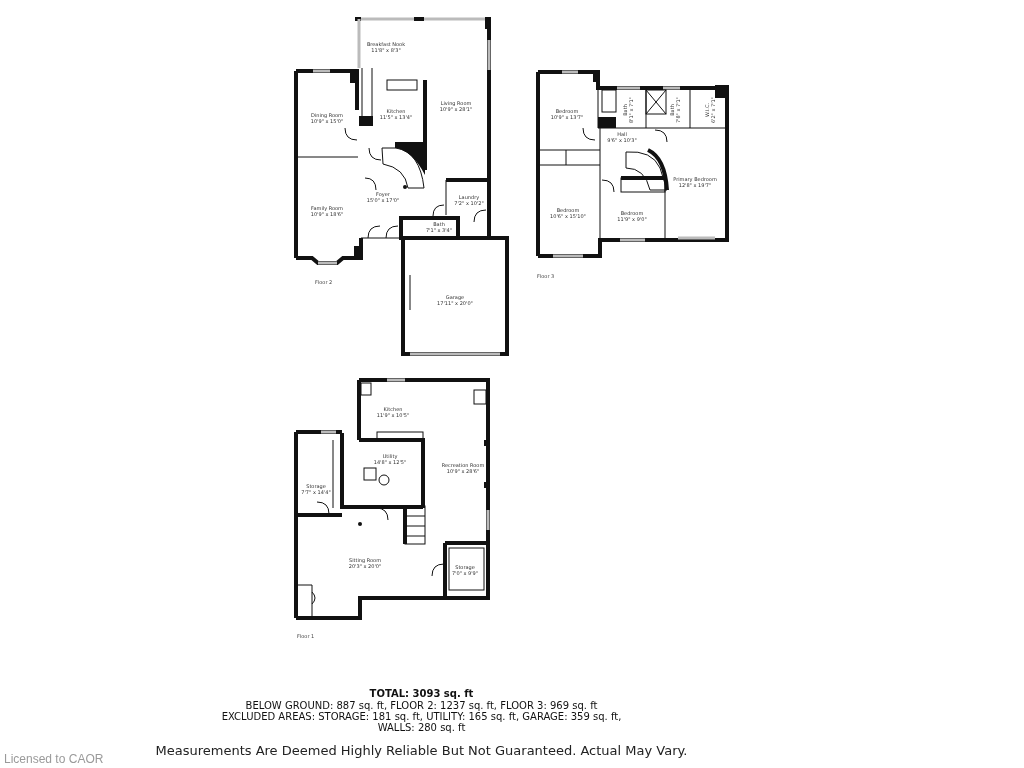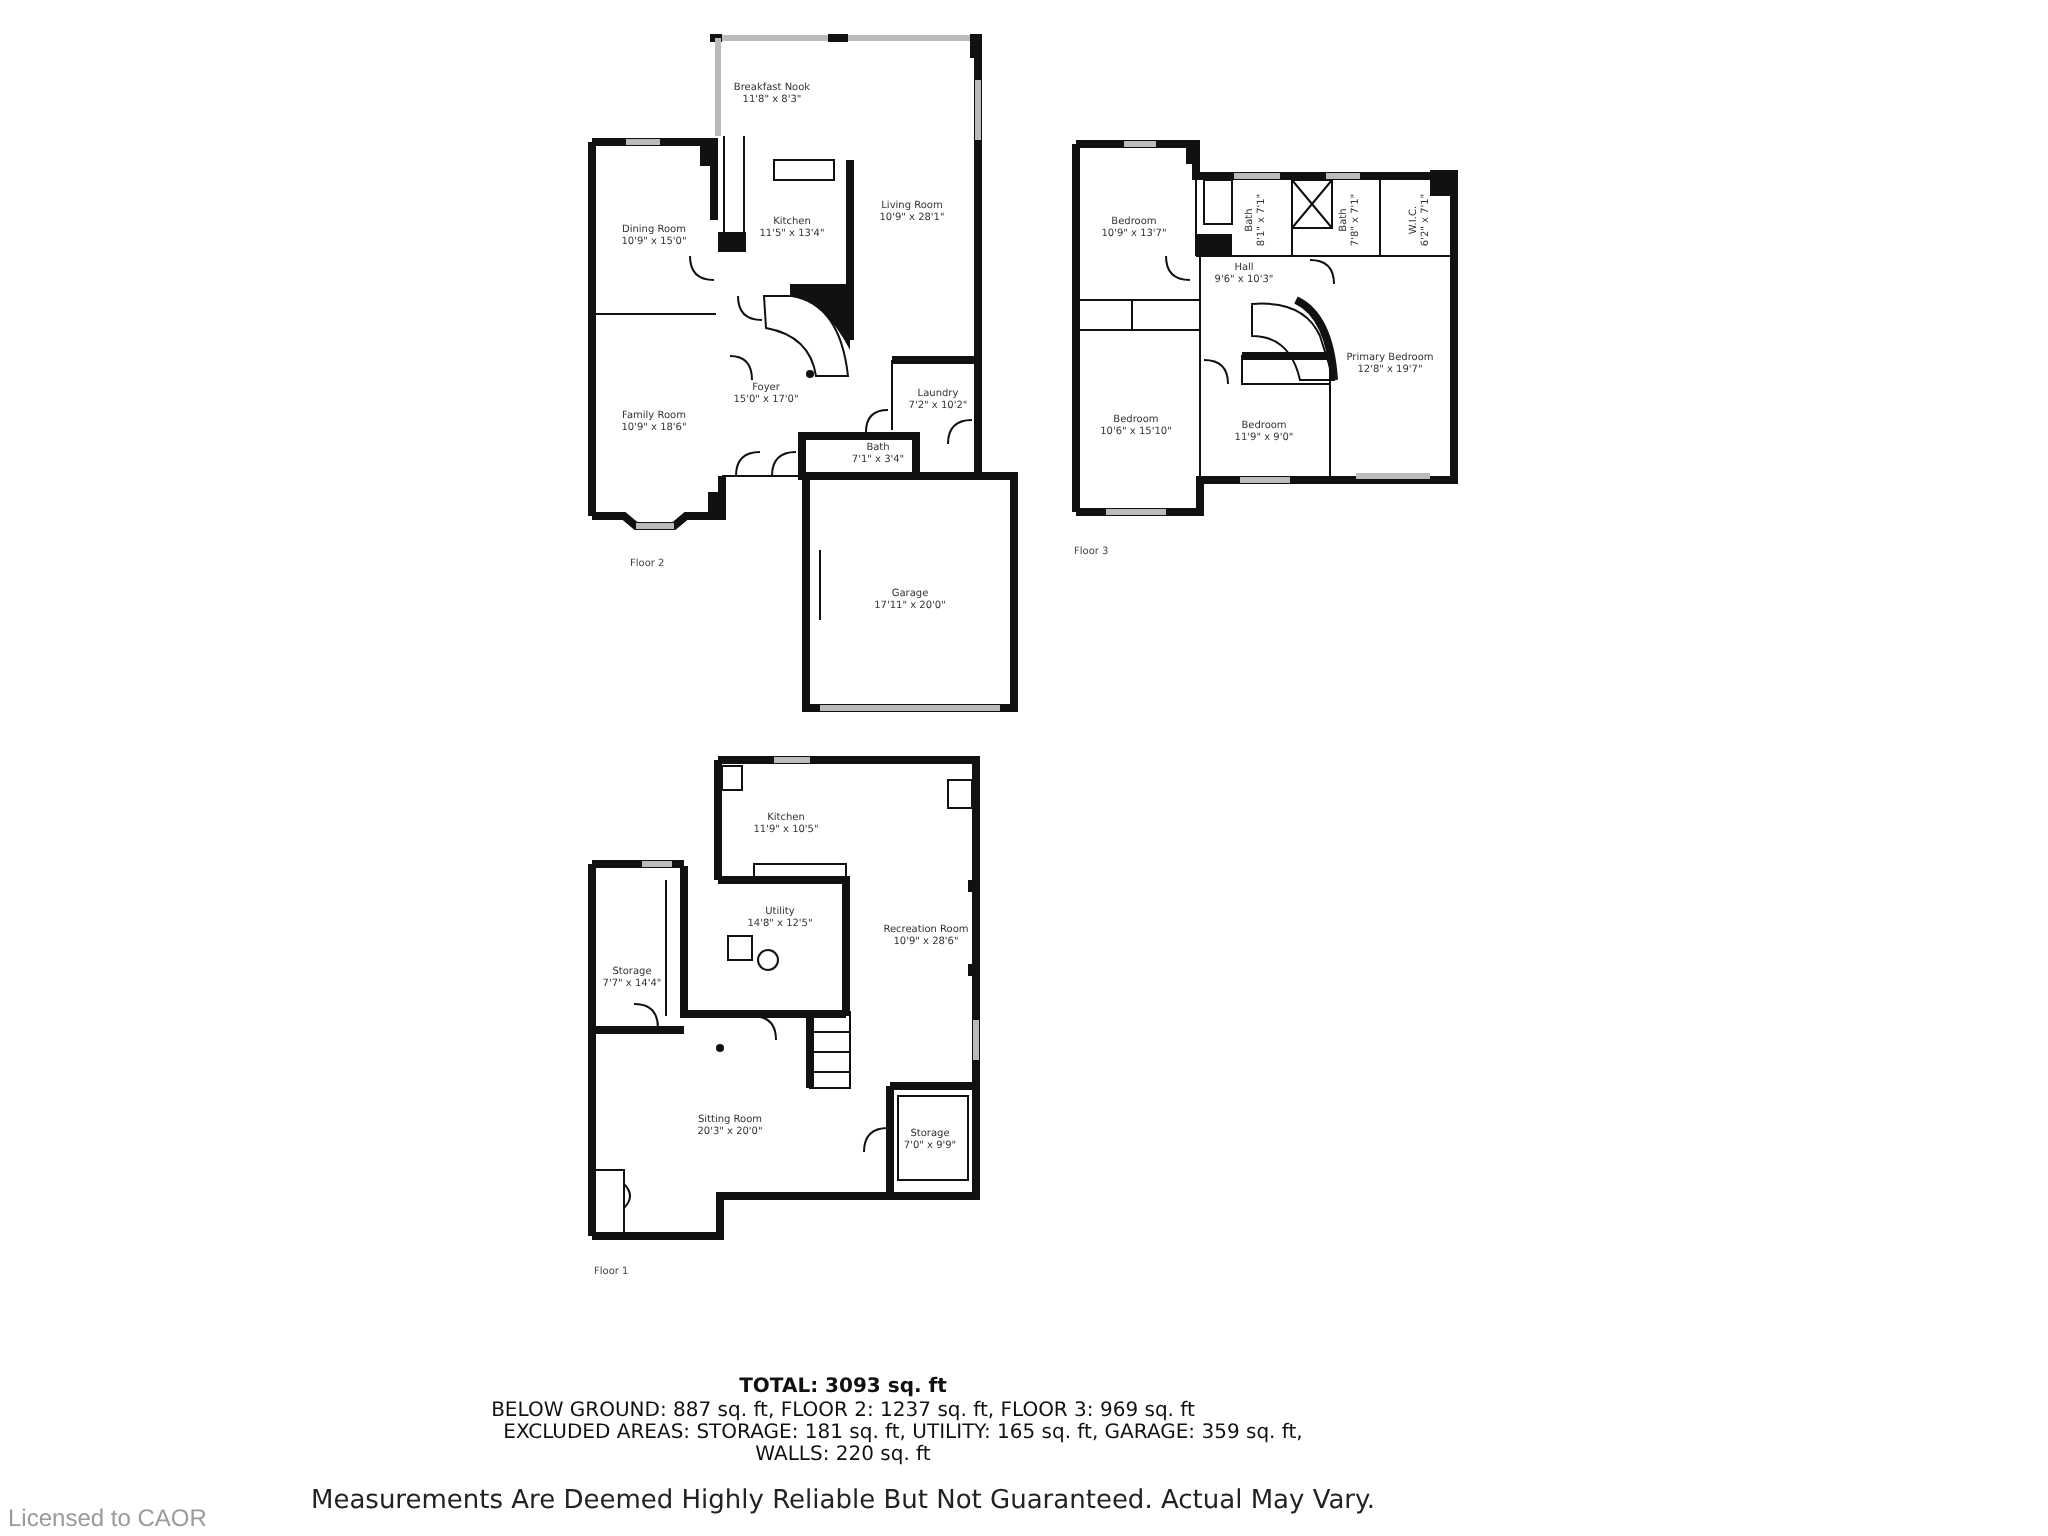--- a/index.html
+++ b/index.html
@@ -7,21 +7,21 @@
   svg.plan { position:absolute; left:0; top:0; }
   .wall { fill:none; stroke:#111; stroke-width:4; }
   .thin { fill:none; stroke:#111; stroke-width:1; }
   .win { stroke:#bbb; stroke-width:3; fill:none; }
   .fill { fill:#111; }
   .room-label { position:absolute; font-size:5px; line-height:6px; text-align:center; color:#333; white-space:nowrap; transform:translateX(-50%); }
   .floor-label { position:absolute; font-size:5px; color:#444; }
   .summary { position:absolute; left:0; width:843px; text-align:center; font-family:"DejaVu Sans", sans-serif; }
   .total { top:688px; font-size:10px; font-weight:bold; color:#111; }
   .line { font-size:10px; color:#111; }
-  .l1 { top:700px; } .l2 { top:711px;margin-left:30px; } .l3 { top:722px; }
+  .l1 { top:700px; } .l2 { top:711px; } .l3 { top:722px; }
   .disclaimer { top:743px; font-size:13px; color:#222; }
   .license { position:absolute; left:4px; top:752px; font-size:12px; color:#9a9a9a; font-family:"Liberation Sans", sans-serif;text-align:center; }
 </style>
 </head>
 <body>
 
 <svg class="plan" width="1024" height="768" viewBox="0 0 1024 768">
 
   <g>
 
@@ -246,16 +246,16 @@
   </div>
 <div class="room-label" style="left:465px; top:564px;">
     <div>Storage</div>
     <div>7'0" x 9'9"</div>
   </div>
 <div class="floor-label" style="left:297px; top:633px;">Floor 1</div>
 
 <div class="summary total">TOTAL: 3093 sq. ft</div>
 <div class="summary line l1">BELOW GROUND: 887 sq. ft, FLOOR 2: 1237 sq. ft, FLOOR 3: 969 sq. ft</div>
 <div class="summary line l2">EXCLUDED AREAS: STORAGE: 181 sq. ft, UTILITY: 165 sq. ft, GARAGE: 359 sq. ft,</div>
-<div class="summary line l3">WALLS: 220 sq. ft</div>
+<div class="summary line l3">WALLS: 280 sq. ft</div>
 <div class="summary disclaimer">Measurements Are Deemed Highly Reliable But Not Guaranteed. Actual May Vary.</div>
 
 <div class="license">Licensed to CAOR</div>
 
 </body></html>

